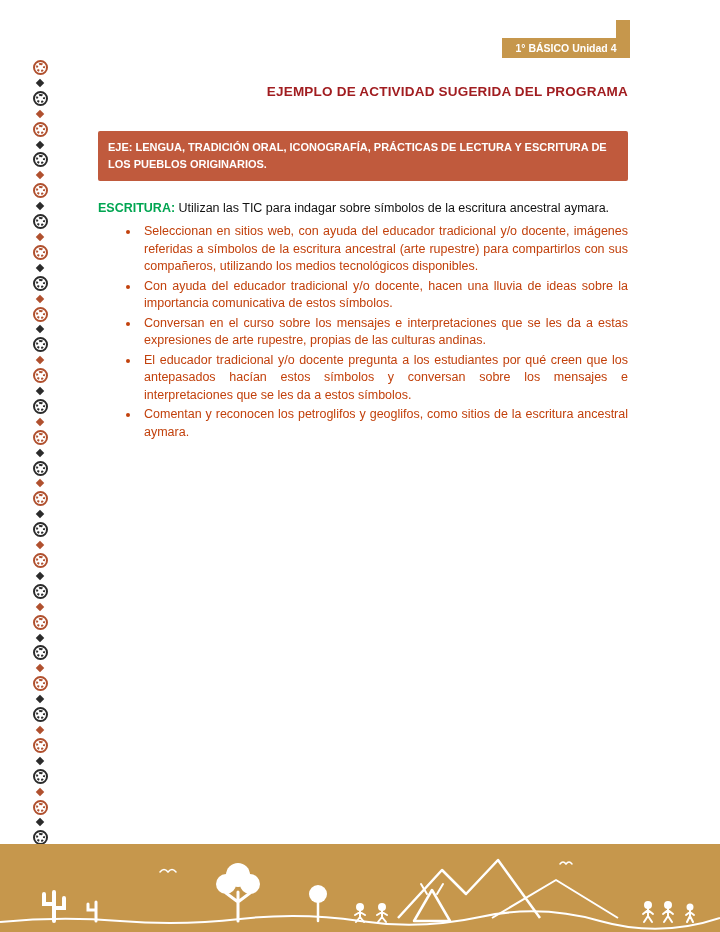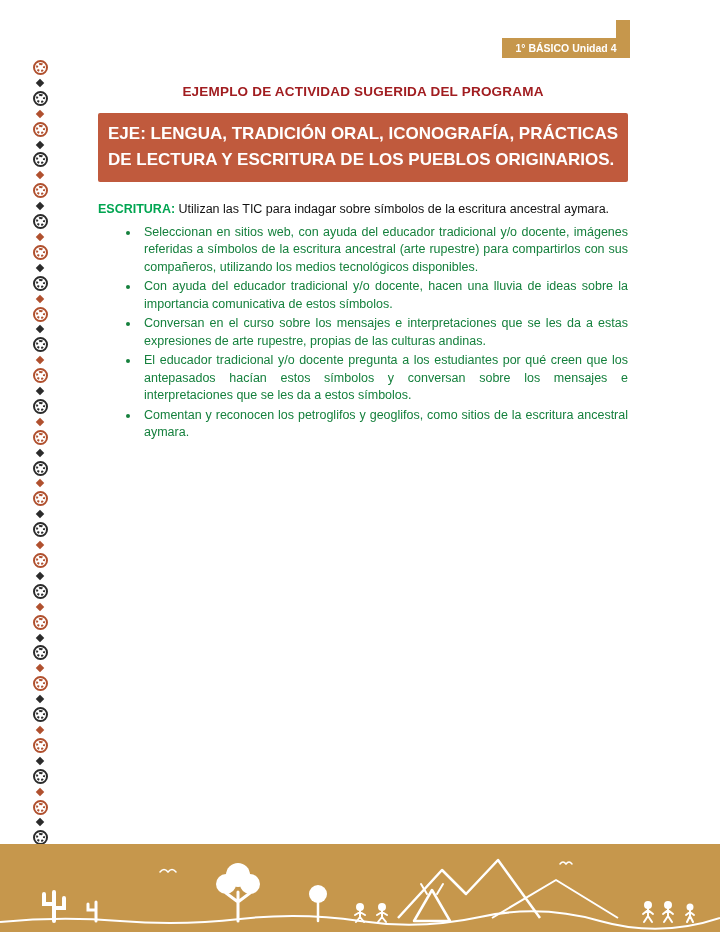--- a/index.html
+++ b/index.html
@@ -14,29 +14,29 @@
   
   .ornament-column { position:absolute; left:27px; top:60px; width:26px; height:786px;
                      display:flex; flex-direction:column; align-items:center; justify-content:space-between; }
   .medallion { width:15px; height:15px; border:2px solid currentColor; border-radius:50%; position:relative; flex:0 0 auto; }
   .medallion::before { content:""; position:absolute; inset:1px; border:2px dotted currentColor; border-radius:50%; }
   .medallion::after  { content:""; position:absolute; inset:6px; background:currentColor; border-radius:50%; }
   .diamond { width:6px; height:6px; background:currentColor; transform:rotate(45deg); flex:0 0 auto; }
 
   
   .content { position:absolute; left:98px; top:84px; width:530px; }
-  .page-title { color:#A11D20; font-size:13.5px; font-weight:bold; text-align:center; letter-spacing:.2px; }
-  .eje-banner { margin-top:14px; background:#C05A3D; color:#fff; font-size:17px; font-weight:bold;
+  .page-title { color:#A11D20; font-size:13.5px; font-weight:bold; text-align:right; letter-spacing:.2px; }
+  .eje-banner { margin-top:32px; background:#C05A3D; color:#fff; font-size:11px; font-weight:bold;
                 padding:8px 10px; line-height:1.55; border-radius:2px; }
   .contexto { margin-top:32px; color:#00A551; font-size:12px; font-weight:bold; }
   .actividad { margin-top:20px; font-size:12.5px; color:#111; }
   .actividad .label { color:#00A551; font-weight:bold; }
   .ejemplos { margin-top:20px; font-size:12.5px; color:#111; }
   ul.bullets { margin:8px 0 0 24px; padding-left:18px; }
-  ul.bullets li { font-size:12.5px; color:#15803d; line-height:1.4; text-align:justify; padding-left:4px; margin-bottom:2px; }
+  ul.bullets li { font-size:12.5px; color:#c2410c; line-height:1.4; text-align:justify; padding-left:4px; margin-bottom:2px; }
 
   
   .footer { position:absolute; left:0; bottom:0; width:720px; height:88px; background:#C6974C; }
   .footer svg { display:block; width:720px; height:88px; }
 </style>
 </head>
 <body>
 
 <div class="page">
 

